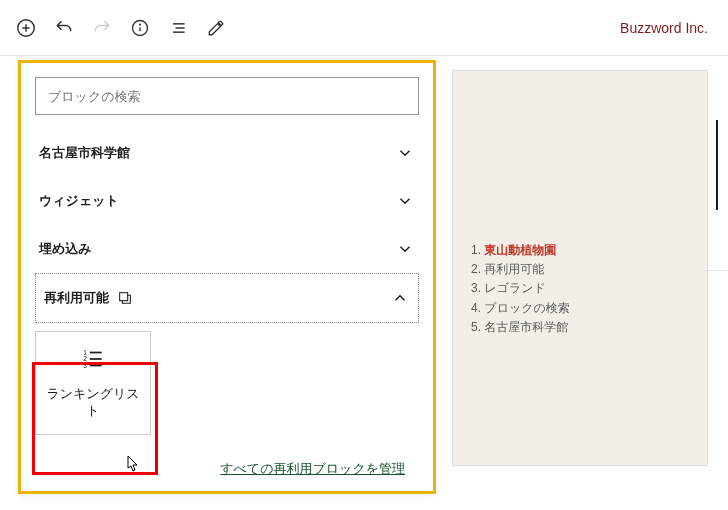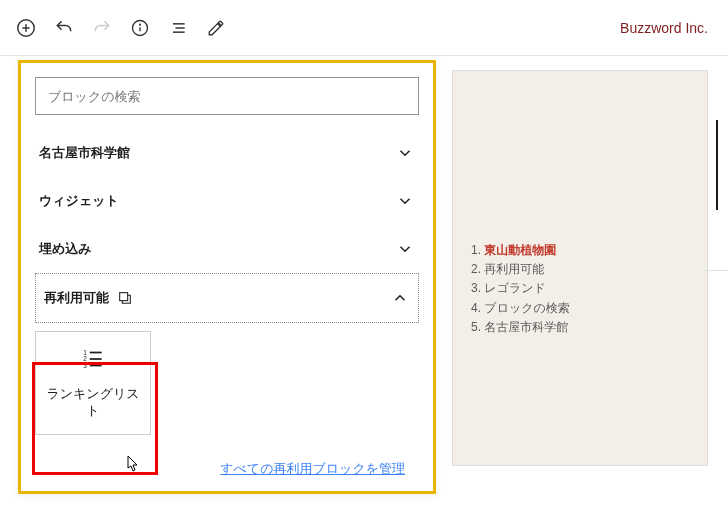--- a/index.html
+++ b/index.html
@@ -27,21 +27,21 @@
   .category-row.expanded { border: 1px dotted #888; padding: 14px 8px; }
   
   .reuse-icon { display: inline-flex; }
   
   .block-grid { padding: 8px 0; }
   .block-item { width: 116px; height: 104px; border: 1px solid #ccc; display: flex; flex-direction: column; align-items: center; justify-content: center; gap: 14px; font-size: 13px; color: #1e1e1e; cursor: pointer; background: #fff; position: relative; }
   .block-item .block-label { text-align: center; padding: 0 6px; line-height: 1.3; }
   .highlight-box { position: absolute; border: 3px solid #e00; top: 306px; left: 32px; width: 126px; height: 113px; pointer-events:none; }
   
   .manage-link { text-align: right; padding: 16px 14px 8px 0; }
-  .manage-link a { color: #3b82f6; text-decoration: underline; font-size: 13px; cursor: pointer; }
+  .manage-link a { color: #14532d; text-decoration: underline; font-size: 13px; cursor: pointer; }
   
   .scroll-area::-webkit-scrollbar { width: 10px; }
   .scroll-area::-webkit-scrollbar-track { background: #f1f1f1; }
   .scroll-area::-webkit-scrollbar-thumb { background: #b5b5b5; }
   
   .preview-panel { flex: 1; padding: 14px 12px 14px 0; }
   .preview-box { width: 256px; height: 396px; border: 1px solid #ddd; background: #f3eee7; margin-left: 16px; padding: 170px 18px 0 18px; font-size: 12px; }
   .preview-box ol { list-style-position: inside; color: #5a5a5a; line-height: 1.6; }
   .preview-box ol li:first-child .list-text { color: #c0392b; font-weight: 600; }
   

